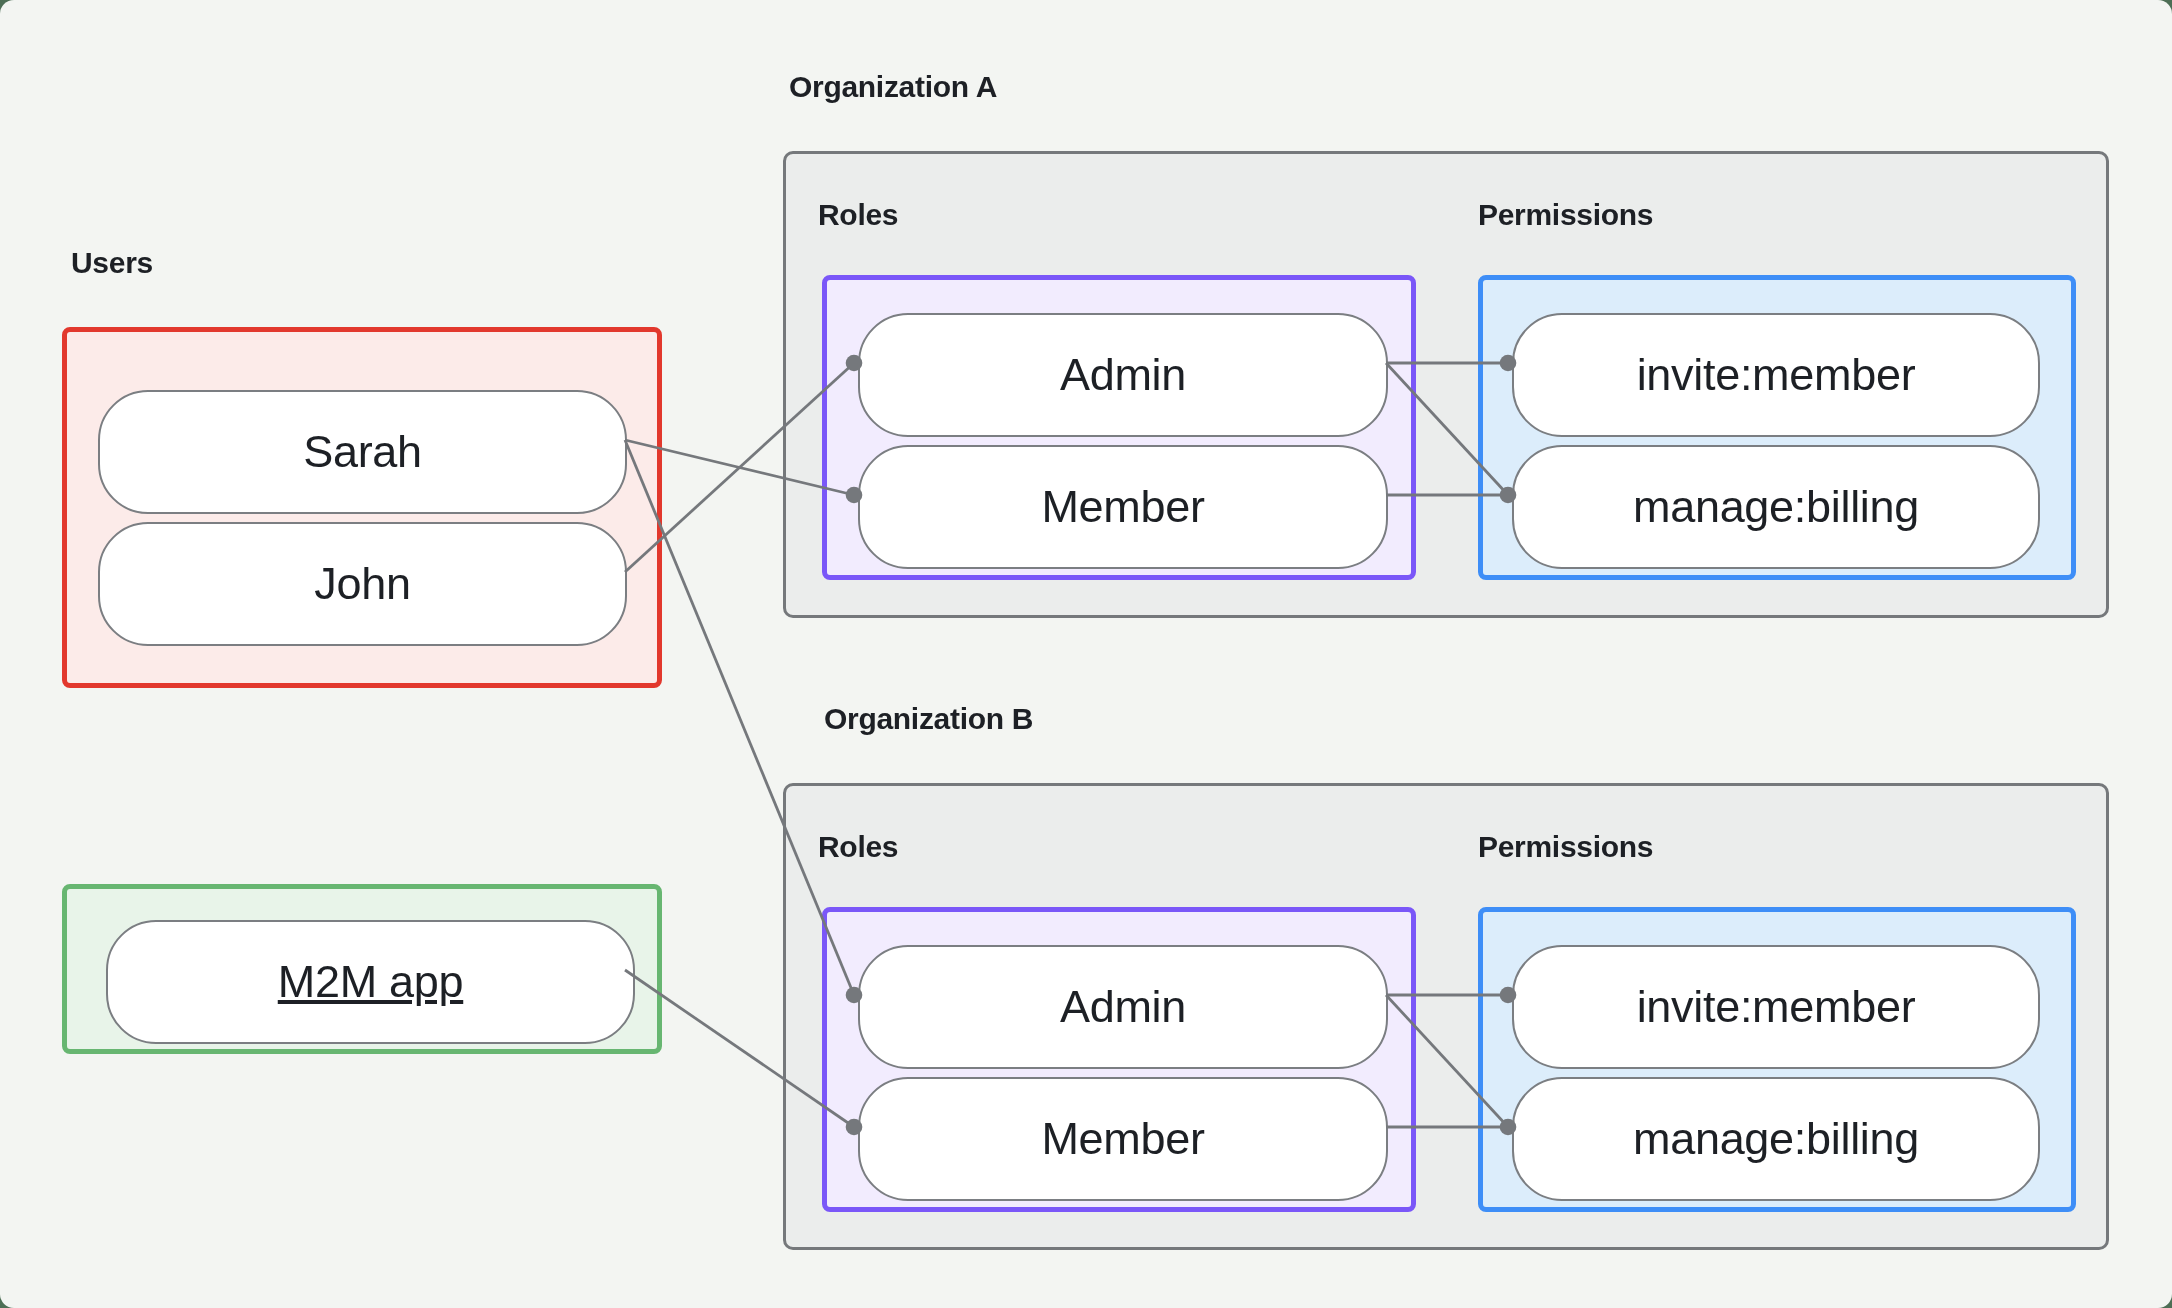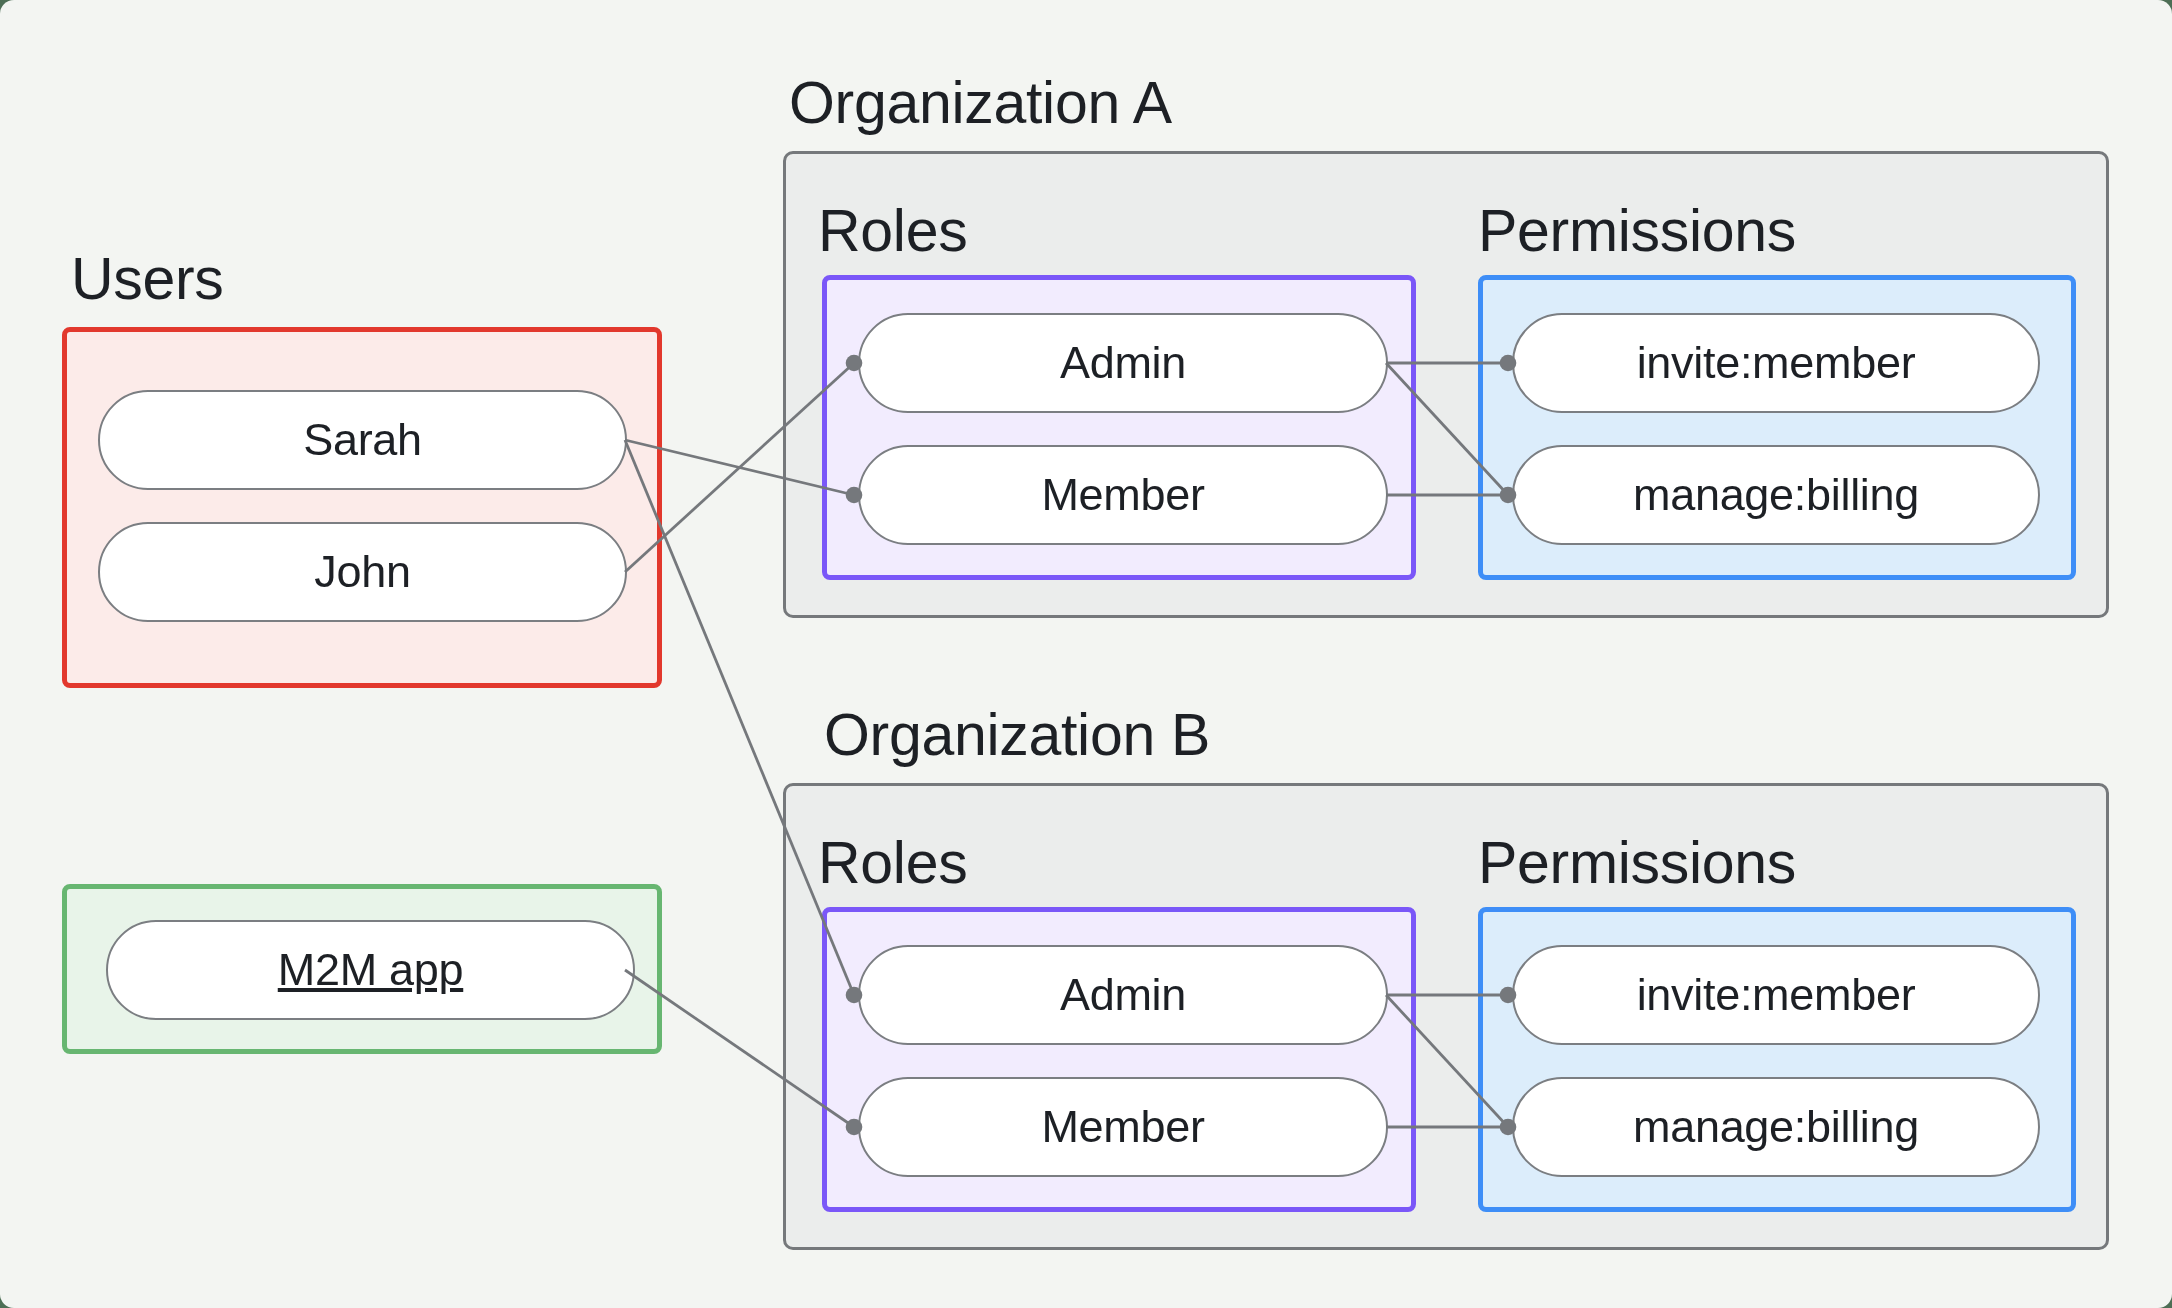--- a/index.html
+++ b/index.html
@@ -12,22 +12,22 @@
     position: relative;
     width: 2172px;
     height: 1308px;
     background: var(--canvas_bg, #f3f5f2);
     border-radius: 14px;
     overflow: hidden;
     color: var(--text, #1d2025);
   }
   .section-label {
     position: absolute;
-    font-size: 59px;
-    font-weight: 400;
+    font-size: 30px;
+    font-weight: 700;
     letter-spacing: -0.3px;
     line-height: 1.15;
     white-space: nowrap;
     z-index: 4;
   }
   .group-box {
     position: absolute;
     box-sizing: border-box;
     border-radius: 8px;
     z-index: 1;
@@ -40,21 +40,21 @@
     border-radius: 10px;
     z-index: 1;
   }
   .users-box   { border: 5px solid var(--users_border, #e2382d);       background: var(--users_bg, #fcebe9); }
   .m2m-box     { border: 5px solid var(--m2m_border, #67b671);         background: var(--m2m_bg, #e8f4e9); }
   .roles-box   { border: 5px solid var(--roles_border, #7a57f8);       background: var(--roles_bg, #f2ecfe); z-index: 2; }
   .perms-box   { border: 5px solid var(--permissions_border, #3e8ef7); background: var(--permissions_bg, #dcedfb); z-index: 2; }
   .pill {
     position: absolute;
     box-sizing: border-box;
-    height: 100px;
+    height: 124px;
     background: var(--pill_bg, #ffffff);
     border: 2.8px solid var(--pill_border, #7b7e82);
     border-radius: 50px;
     display: flex;
     align-items: center;
     justify-content: center;
     font-size: 45px;
     letter-spacing: -0.3px;
     z-index: 3;
   }

